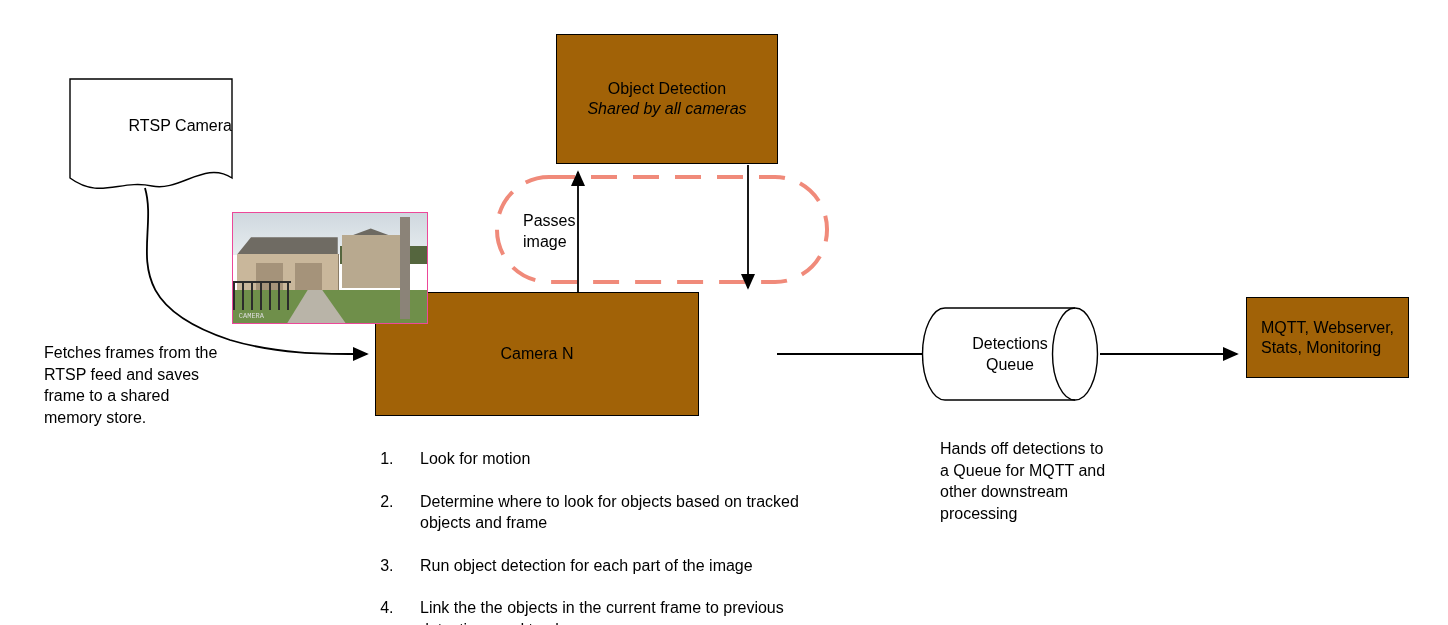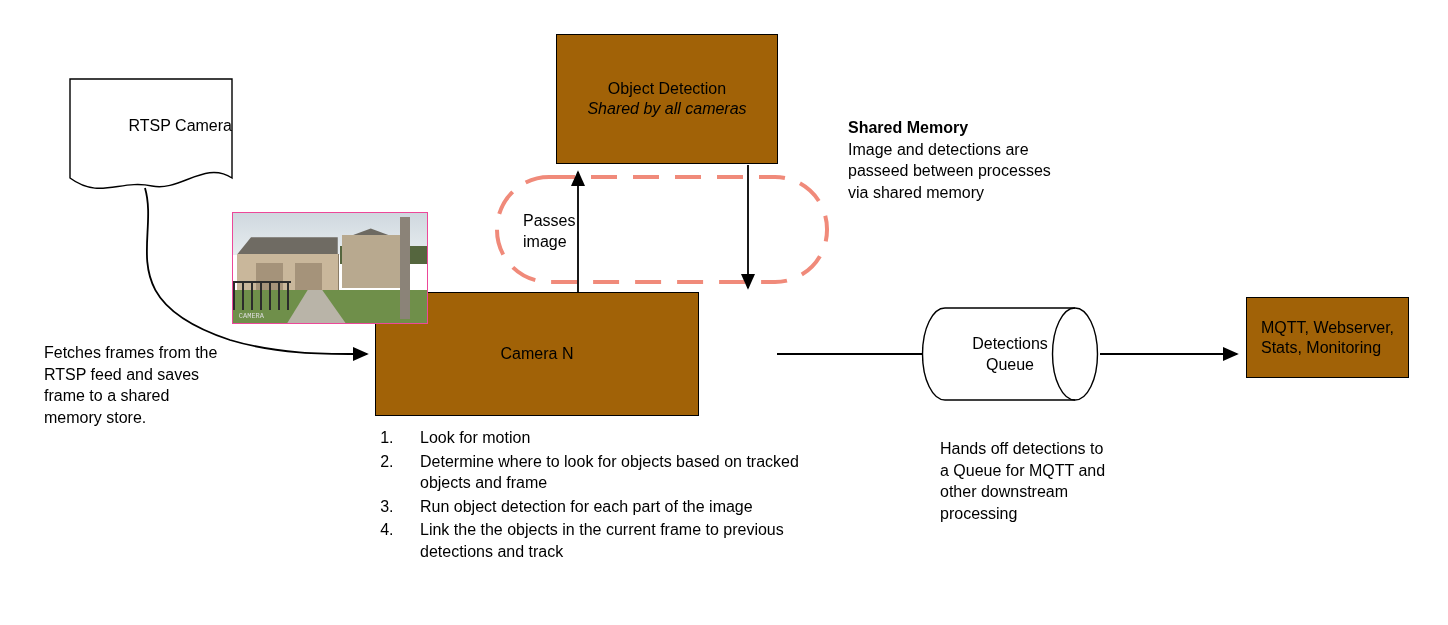--- a/index.html
+++ b/index.html
@@ -75,20 +75,21 @@
     position: absolute;
     margin: 0;
     padding: 0 0 0 28px;
     font-size: 16px;
     line-height: 1.35;
     width: 420px;
   }
   ol.steps li {
     margin-bottom: 2px;
     padding-left: 22px;
+    margin-top: 21px;
   }
   .thumb {
     position: absolute;
     border: 1px solid #ec4899;
     box-sizing: border-box;
     overflow: hidden;
     text-decoration: underline;
   }
   .thumb .sky {
     position: absolute; left: 0; top: 0; width: 100%; height: 38%;
@@ -204,24 +205,20 @@
     <div class="pole"></div>
     <div class="stamp">CAMERA</div>
   </div>
 
   <div class="arrow-label" style="left:523px; top:211px; width:110px;">
     <div>Passes</div>
     <div>image</div>
   </div>
 
 
-  <div class="note" style="left:848px; top:117px; width:215px;">
-    <b>Shared Memory</b>
-    <div>Image and detections are passeed between processes via shared memory</div>
-  </div>
 
   <div class="note" style="left:44px; top:342px; width:180px;">Fetches frames from the RTSP feed and saves frame to a shared memory store.</div>
 
   <ol class="steps" style="left:370px; top:427px;">
     <li>Look for motion</li>
     <li>Determine where to look for objects based on tracked objects and frame</li>
     <li>Run object detection for each part of the image</li>
     <li>Link the the objects in the current frame to previous detections and track</li>
   </ol>
 

